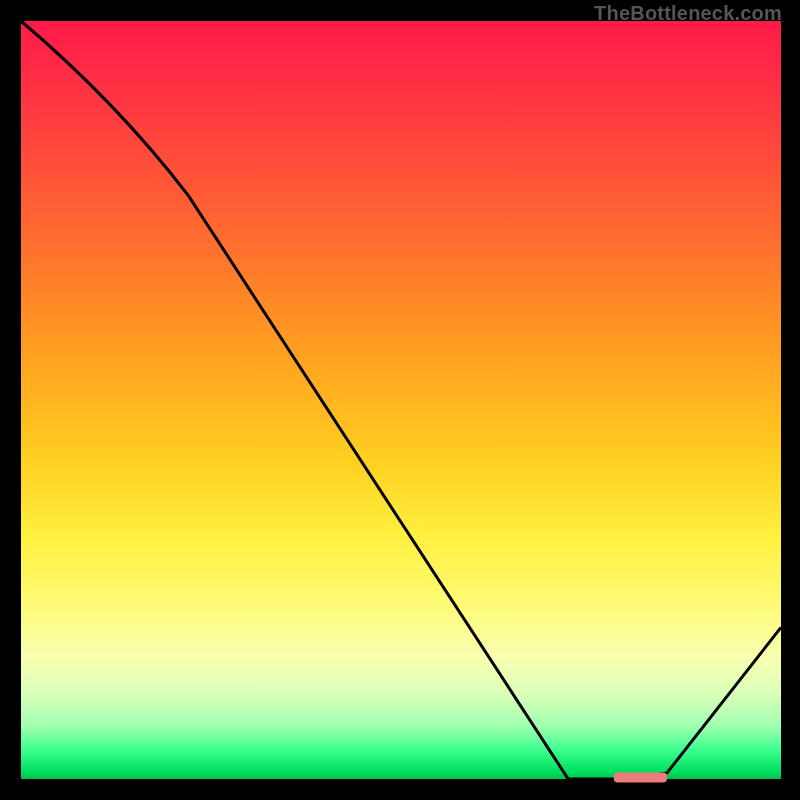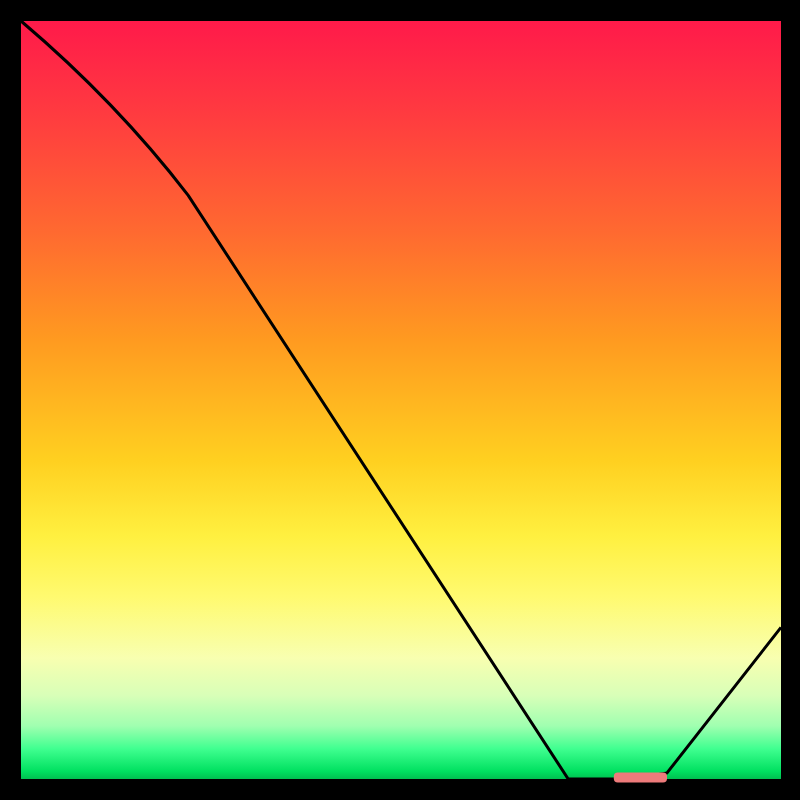--- a/index.html
+++ b/index.html
@@ -66,18 +66,19 @@
   }
   .marker {
     fill: #ed7b7b;
     stroke: none;
   }
 </style>
 </head>
 <body>
 
 <div id="stage">
+  <div id="watermark">TheBottleneck.com</div>
   <div id="plot"></div>
   <svg id="curve" viewBox="0 0 760 758">
     <path id="curvePath" class="curve-path" d="M 0 0 Q 95.6 81.17000000000002 167.2 174.34000000000003 L 547.1999999999999 758 L 592.8000000000001 758 Q 625.4000000000001 756 646 751.936 L 760 606.4"></path>
     <rect id="markerRect" class="marker" x="592.8000000000001" y="751.484" width="53.19999999999993" height="10" rx="4" ry="4"></rect>
   </svg>
 </div>
 
 </body></html>

